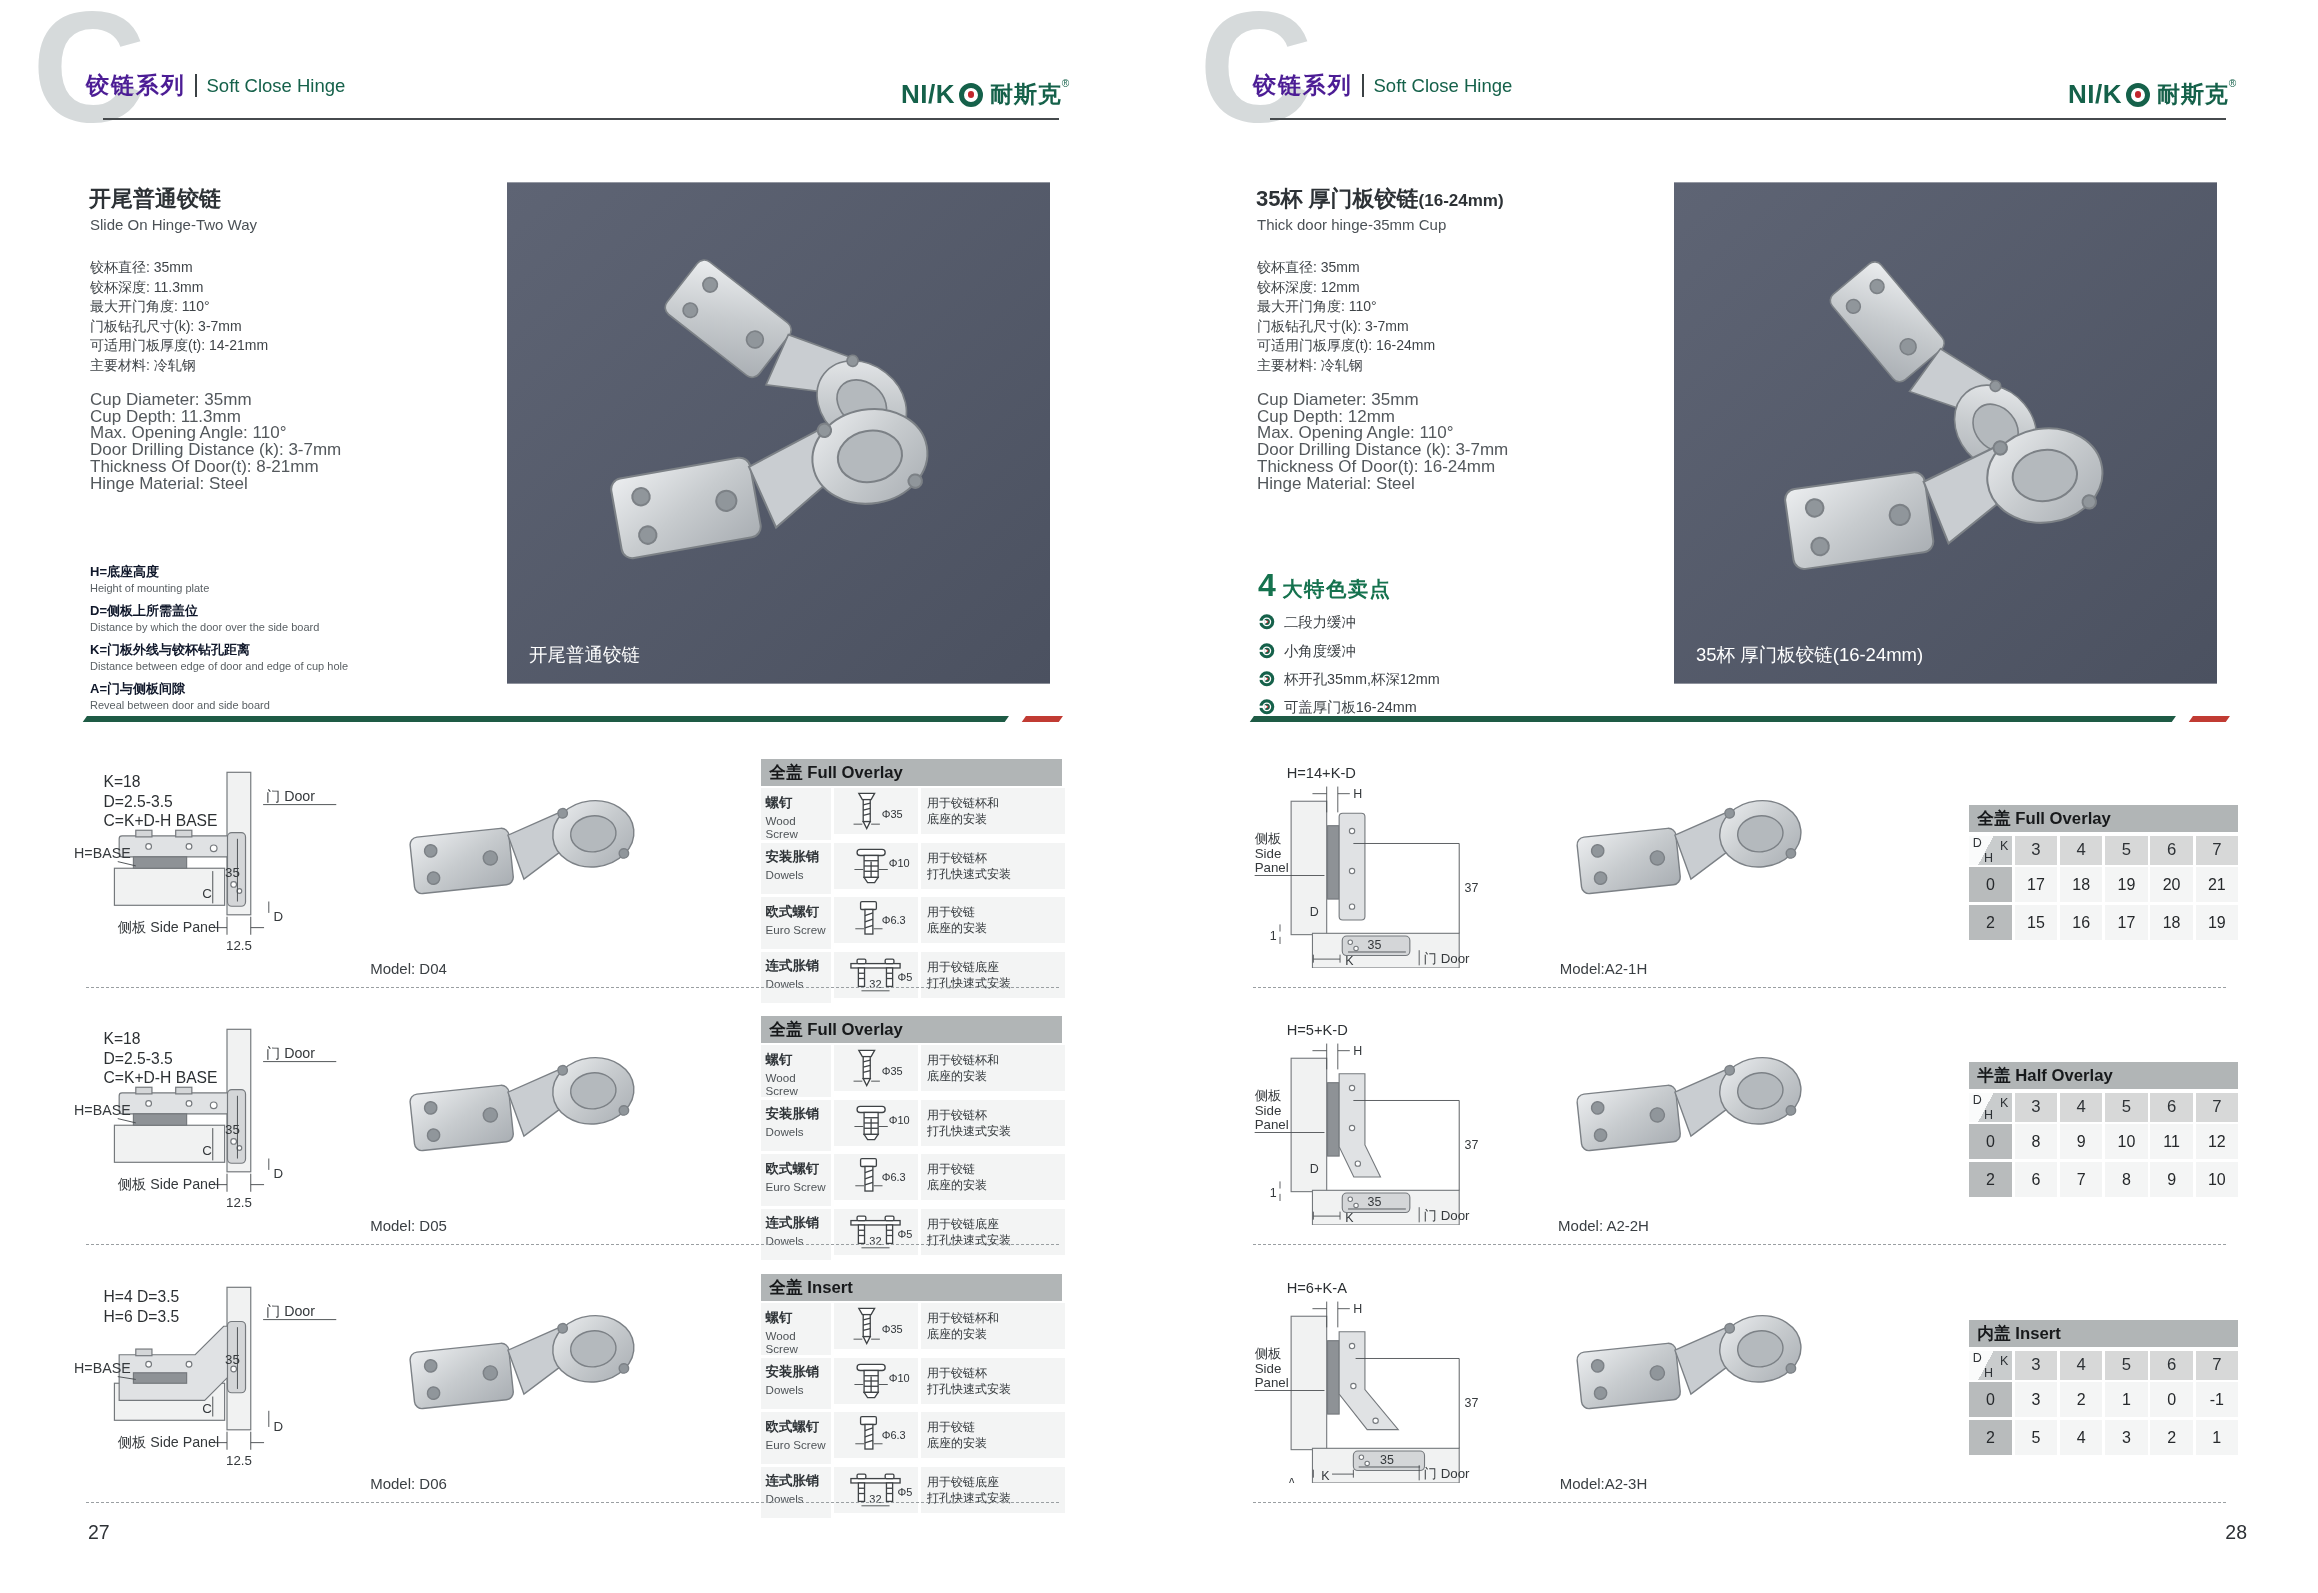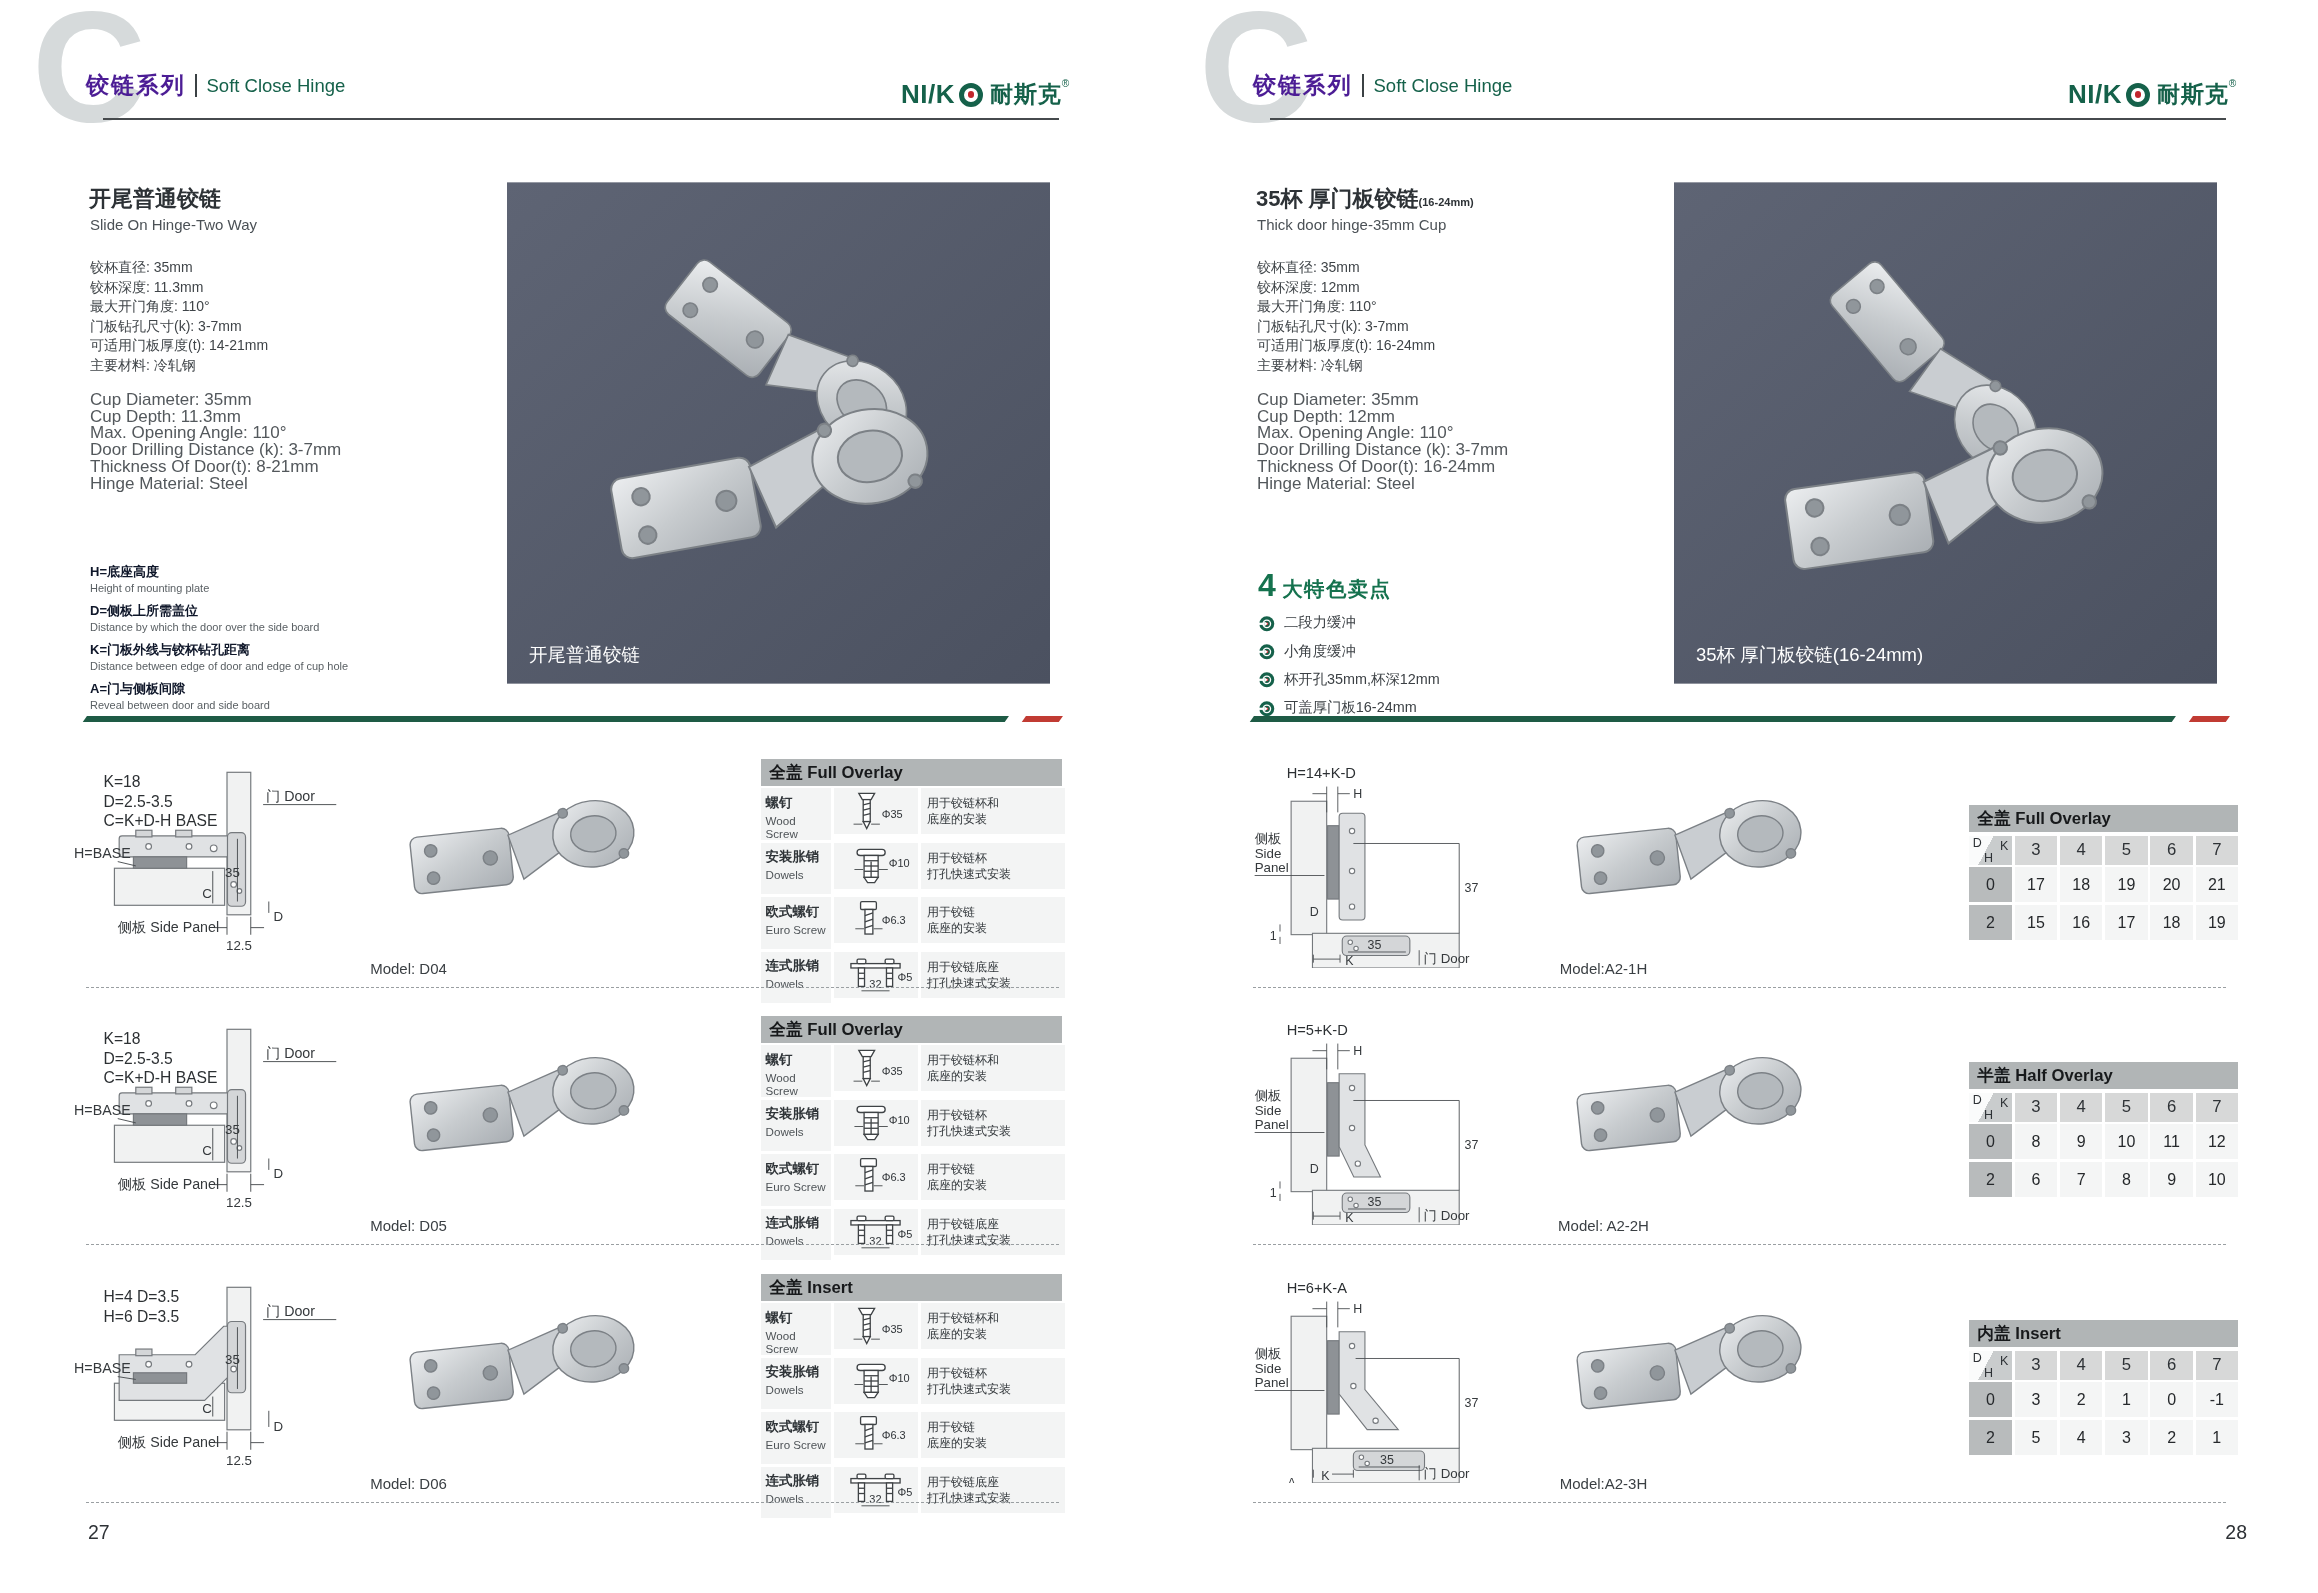--- a/index.html
+++ b/index.html
@@ -17,21 +17,21 @@
   .header-line{position:absolute;left:103px;top:118px;width:956px;height:1.9px;background:#464a4d;}
   .logo{position:absolute;left:901px;top:79px;display:flex;align-items:center;color:#15614a;}
   .logo-en{font-size:26px;font-weight:bold;letter-spacing:0.5px;}
   .logo-o{display:inline-block;width:14px;height:14px;border:5.1px solid #15614a;border-radius:50%;margin:0 3.7px;position:relative;}
   .logo-o::after{content:"";position:absolute;left:50%;top:50%;width:6.5px;height:6.5px;margin:-3.2px 0 0 -3.2px;background:#c1272d;border-radius:50%;}
   .logo-cn{font-size:23px;font-weight:bold;margin-left:3.7px;letter-spacing:0.9px;}
   .logo-reg{font-size:10.2px;align-self:flex-start;margin-top:-0.9px;}
 
   
   .prod-title-cn{position:absolute;left:89px;top:184px;font-size:22px;font-weight:bold;color:#2d3236;}
-  .title-sub{font-size:11px;}
+  .title-sub{font-size:17px;}
   .prod-title-en{position:absolute;left:90px;top:216px;font-size:15px;color:#4b5156;}
   .specs-cn{position:absolute;left:90px;top:258px;font-size:14px;color:#3f4448;line-height:19.5px;}
   .specs-en{position:absolute;left:90px;top:392px;font-size:17px;color:#53585c;line-height:16.7px;}
   .defs{position:absolute;left:90px;top:555px;}
   .def-cn{font-size:13px;font-weight:bold;color:#0f172a;margin-top:8px;}
   .def-en{font-size:11px;color:#5a6064;margin-top:0.9px;}
 
   
   .photo{position:absolute;left:507px;top:182px;width:543px;height:502px;}
   .photo-svg{position:absolute;left:0;top:0;width:100%;height:100%;}
@@ -74,21 +74,21 @@
   .ck-k{right:3.7px;top:3.7px;}
   .ck-h{left:15px;bottom:0px;}
   .nt-rowhead{background:#b8bbbc;height:35px;display:flex;align-items:center;justify-content:center;font-size:16px;color:#26292c;}
   .nt-cell{background:#f4f5f5;height:35px;display:flex;align-items:center;justify-content:center;font-size:16px;color:#26292c;}
 
   
   .features{position:absolute;left:91px;top:567px;}
   .feat-title{display:flex;align-items:baseline;color:#15724e;}
   .feat-num{font-size:32px;font-weight:bold;}
   .feat-text{font-size:20.4px;font-weight:bold;margin-left:6.5px;letter-spacing:1.4px;}
-  .feat-item{display:flex;align-items:flex-end;margin-top:9.3px;}
+  .feat-item{display:flex;align-items:flex-start;margin-top:9.3px;}
   .feat-icon{width:17.6px;height:17.6px;flex:0 0 17.6px;}
   .feat-label{font-size:14.4px;color:#3c4145;margin-left:8.3px;}
 
   .page-no{position:absolute;top:1521px;font-size:19.5px;color:#2e3236;}
   #pn-left{left:88px;}
   #pn-right{left:1029px;width:51px;text-align:right;}
 
   
   .dg-f{font-size:30px;fill:#35393c;font-family:"Liberation Sans","DejaVu Sans",sans-serif;}
   .dg-b{font-size:33px;fill:#2c3033;font-weight:500;font-family:"Liberation Sans","DejaVu Sans",sans-serif;}

